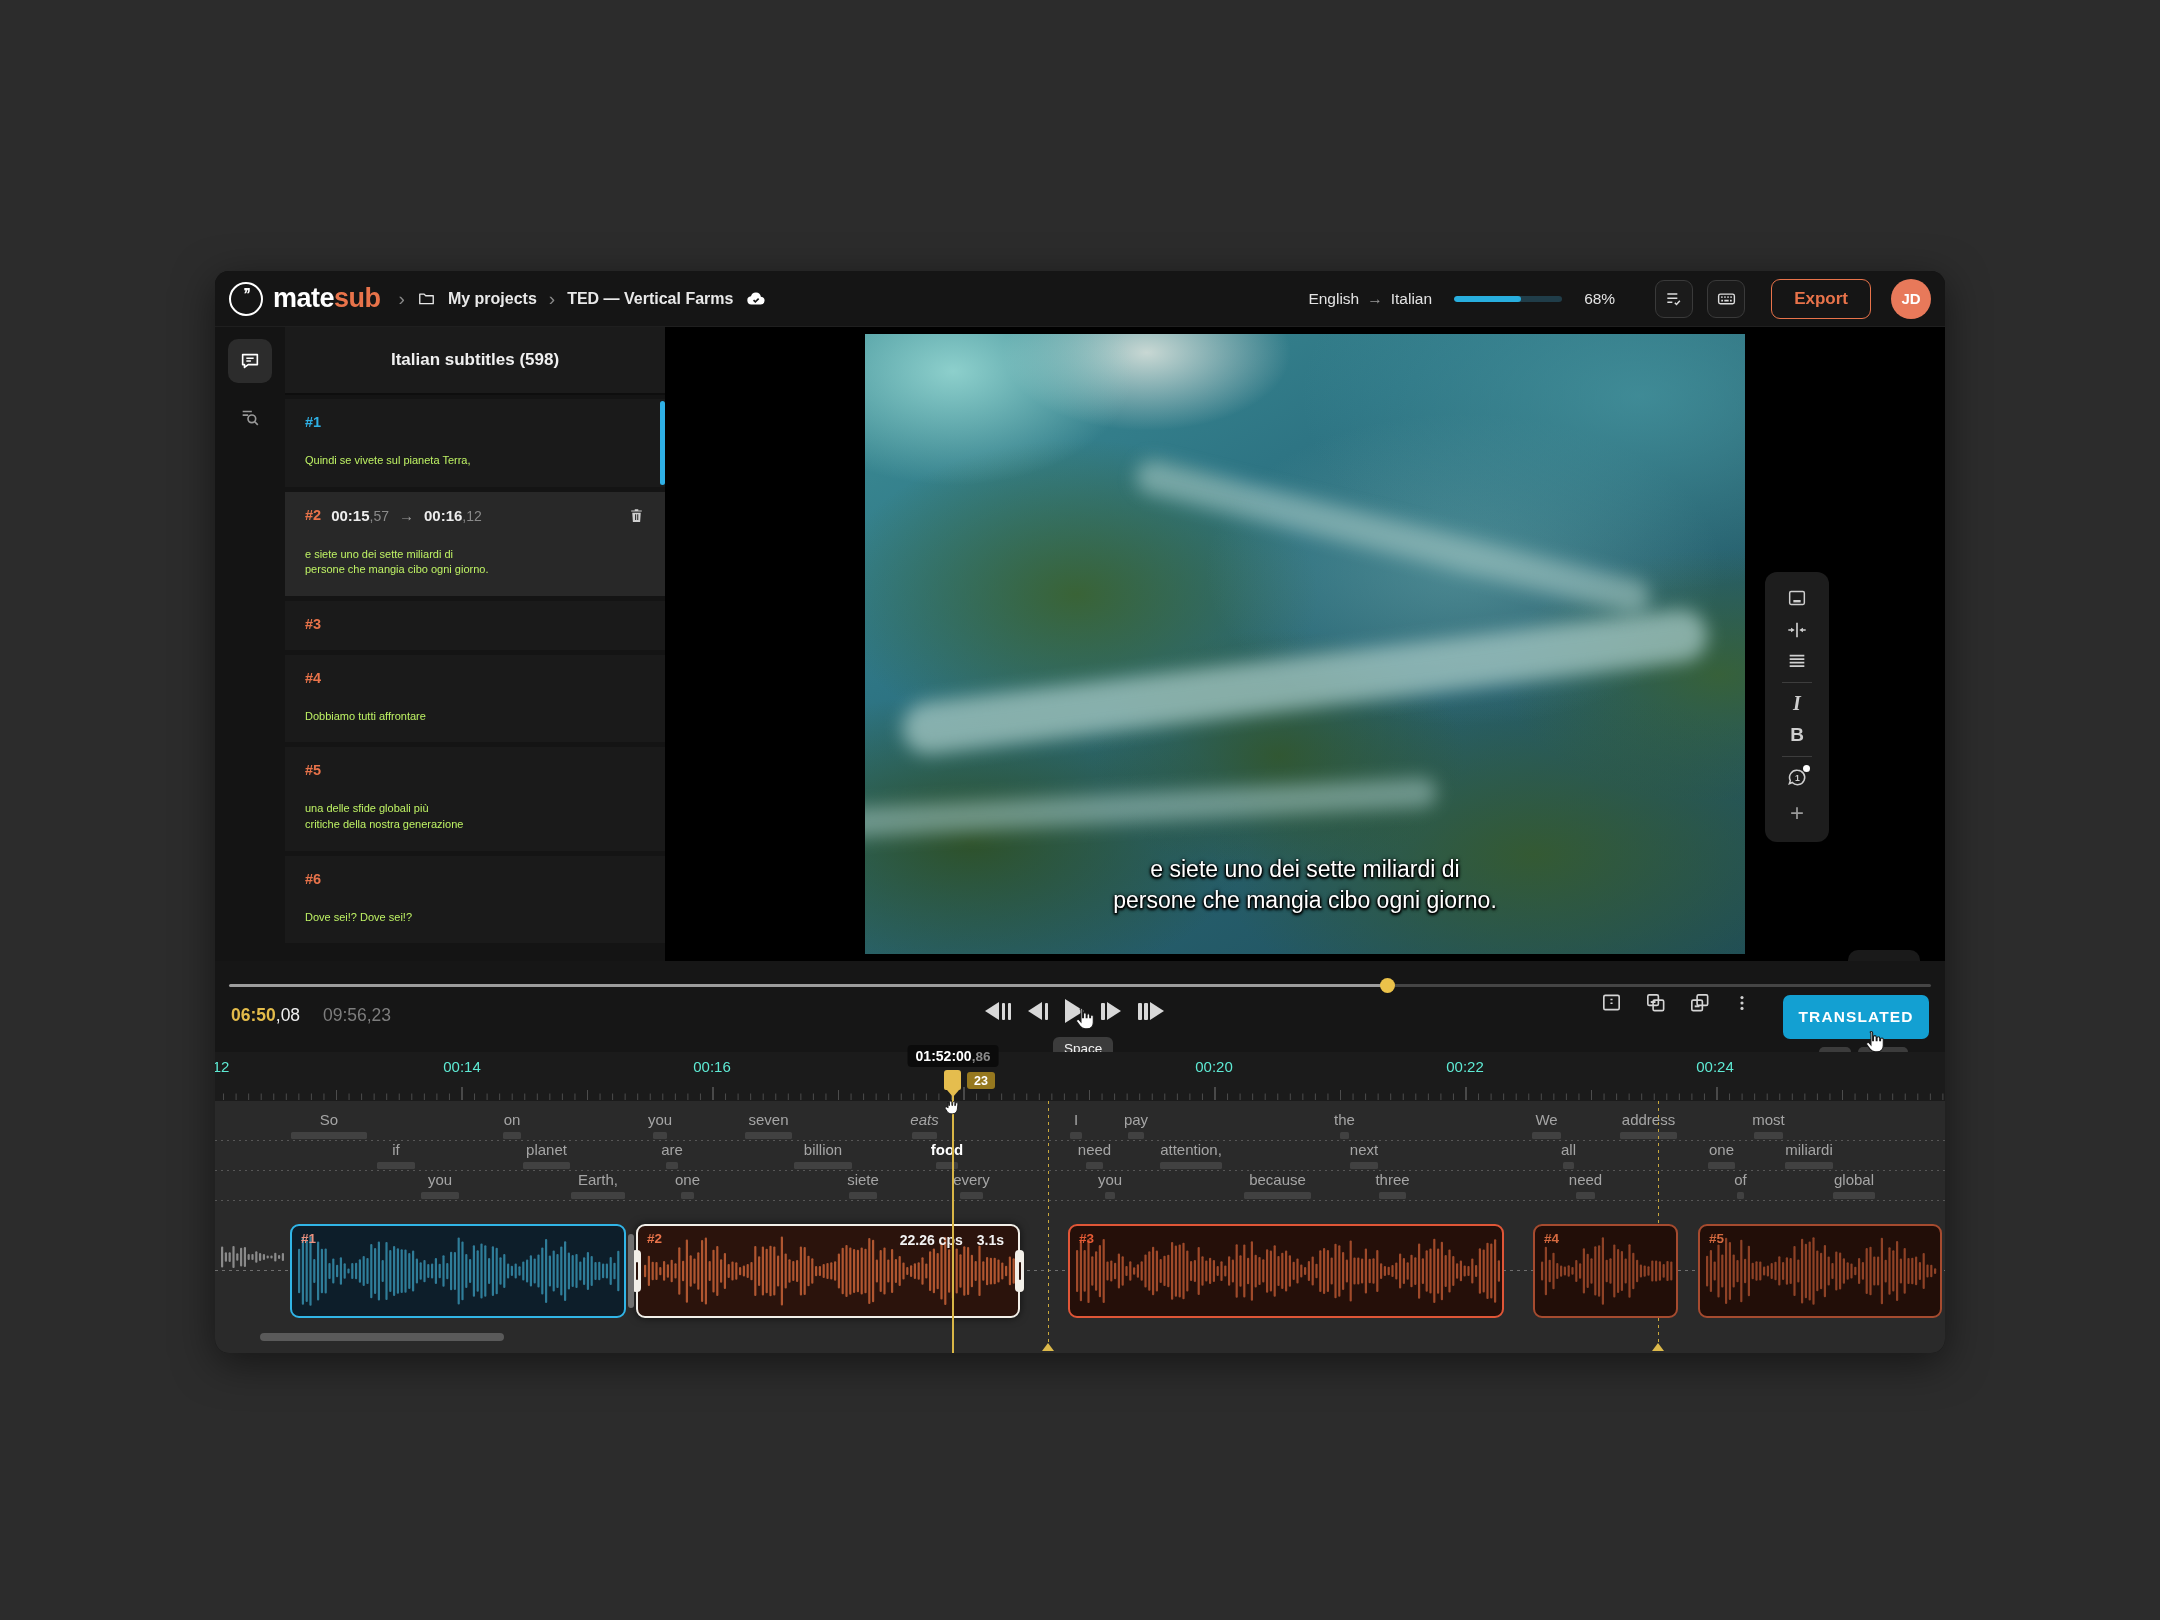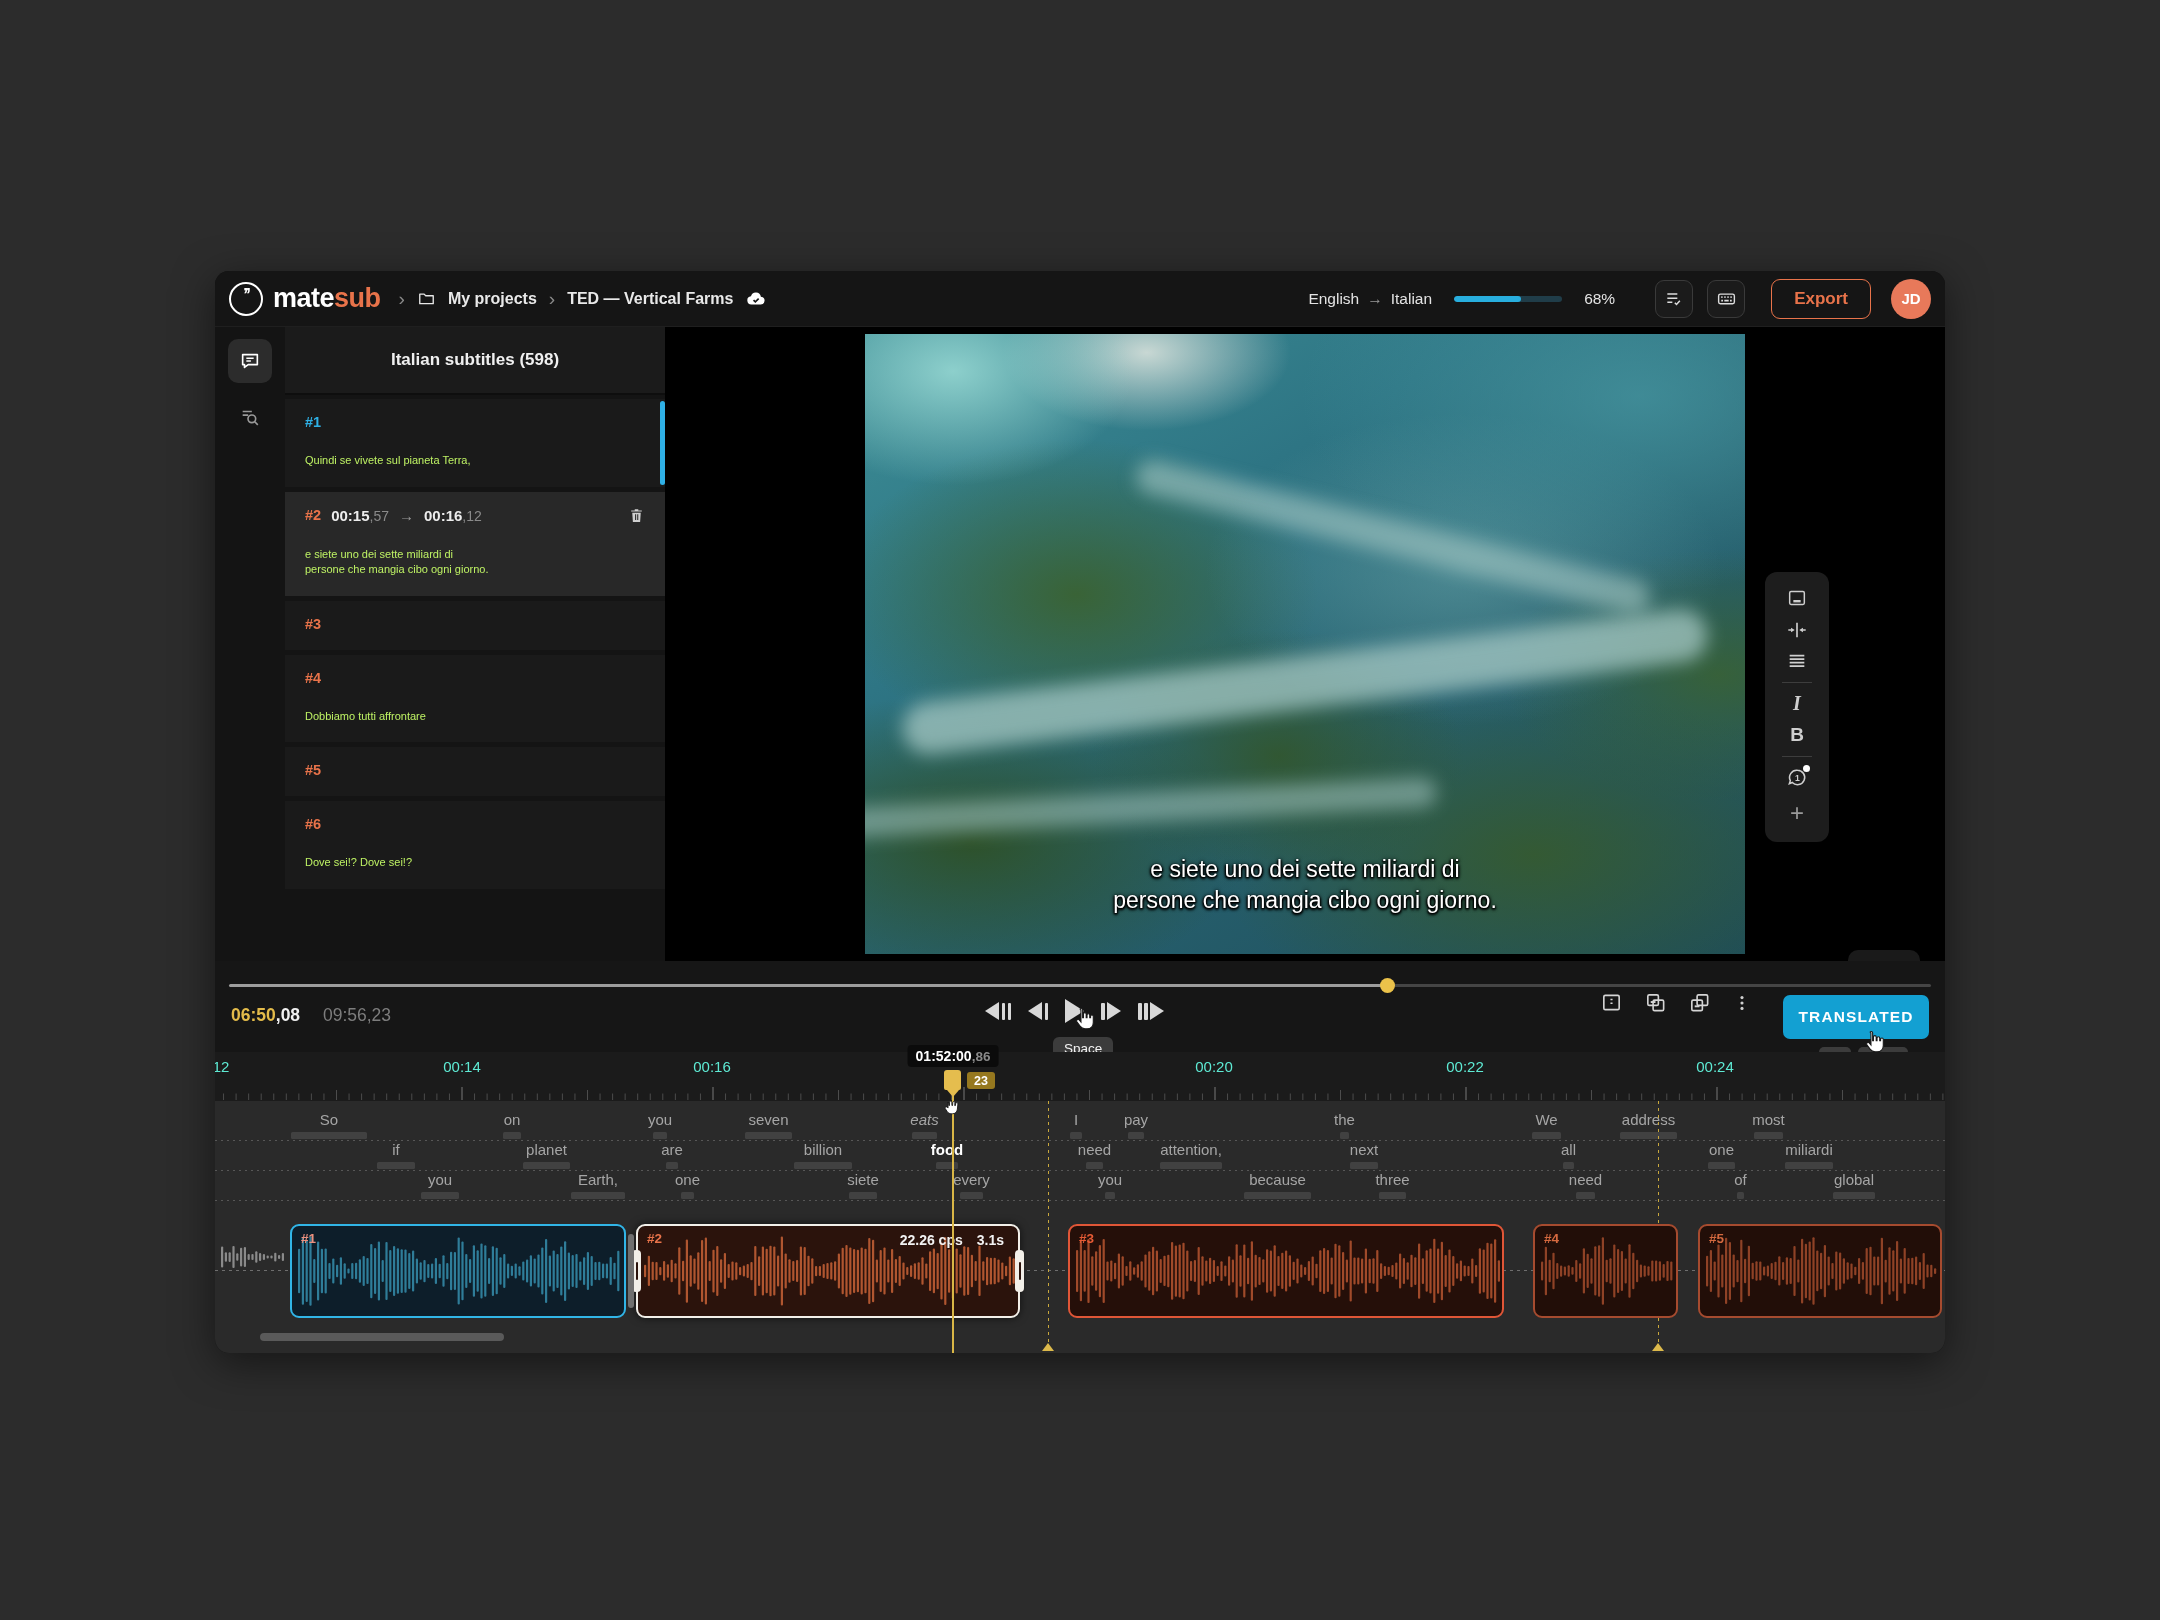--- a/index.html
+++ b/index.html
@@ -65,21 +65,21 @@
   .serifI{font-family:"Liberation Serif",serif;font-style:italic;color:#cfcfcf;font-size:20px;font-weight:600;}
   .boldB{color:#cfcfcf;font-size:19px;font-weight:700;}
   .plus{color:#9a9a9a;font-size:24px;font-weight:400;}
   .undoredo{position:absolute;left:1633px;top:623px;width:72px;height:40px;background:#1a1a1a;border-radius:10px;display:flex;align-items:center;justify-content:space-evenly;}
   
   .belt{position:absolute;left:0;top:690px;width:100%;height:91px;background:#161616;}
   .seek-l{position:absolute;left:14px;top:23px;height:3px;width:1158px;background:#9d9d9d;border-radius:2px;}
   .seek-r{position:absolute;left:1172px;top:23px;height:3px;width:544px;background:#454545;border-radius:2px;}
   .seek-dot{position:absolute;left:1165px;top:17px;width:15px;height:15px;border-radius:50%;background:#ebc24a;}
   .timecodes{position:absolute;left:16px;top:44px;font-size:17.5px;font-weight:600;}
-  .tc-cur{color:#e3bb4a;} .tc-cur small{color:#f0f0f0;font-size:17.5px;font-weight:700;}
+  .tc-cur{color:#e3bb4a;} .tc-cur small{color:#f0f0f0;font-size:17.5px;font-weight:400;}
   .tc-total{color:#7d7d7d;margin-left:18px;font-weight:400;}
   .transport{position:absolute;left:770px;top:38px;display:flex;align-items:center;gap:17px;}
   .tbtn{display:flex;align-items:center;gap:2.5px;}
   .tri-r{width:0;height:0;border-top:9px solid transparent;border-bottom:9px solid transparent;border-left:14px solid #d8d8d8;}
   .tri-l{width:0;height:0;border-top:9px solid transparent;border-bottom:9px solid transparent;border-right:14px solid #d8d8d8;}
   .tri-big{border-top-width:12px;border-bottom-width:12px;border-left-width:19px;}
   .vbar{width:3.5px;height:17px;background:#d8d8d8;border-radius:1px;}
   .tooltip{position:absolute;background:#3c3c3c;border-radius:6px;color:#f2f2f2;font-size:13.5px;padding:4px 11px;}
   .tt-space{left:838px;top:76px;}
   .rt-icons{position:absolute;left:1385px;top:30px;display:flex;align-items:center;gap:21px;}
@@ -242,20 +242,22 @@
           <div class="sub-item">
             <div class="sub-timerow">
               <span class="sub-id">#4</span>
             </div>
             <div class="sub-text">Dobbiamo tutti affrontare</div>
           </div>
           <div class="sub-item">
             <div class="sub-timerow">
               <span class="sub-id">#5</span>
             </div>
+            <div class="sub-text">una delle sfide globali più
+critiche della nostra generazione</div>
           </div>
           <div class="sub-item">
             <div class="sub-timerow">
               <span class="sub-id">#6</span>
             </div>
             <div class="sub-text">Dove sei!? Dove sei!?</div>
           </div>
         </div>
       <div class="list-indicator"></div>
     </div>

